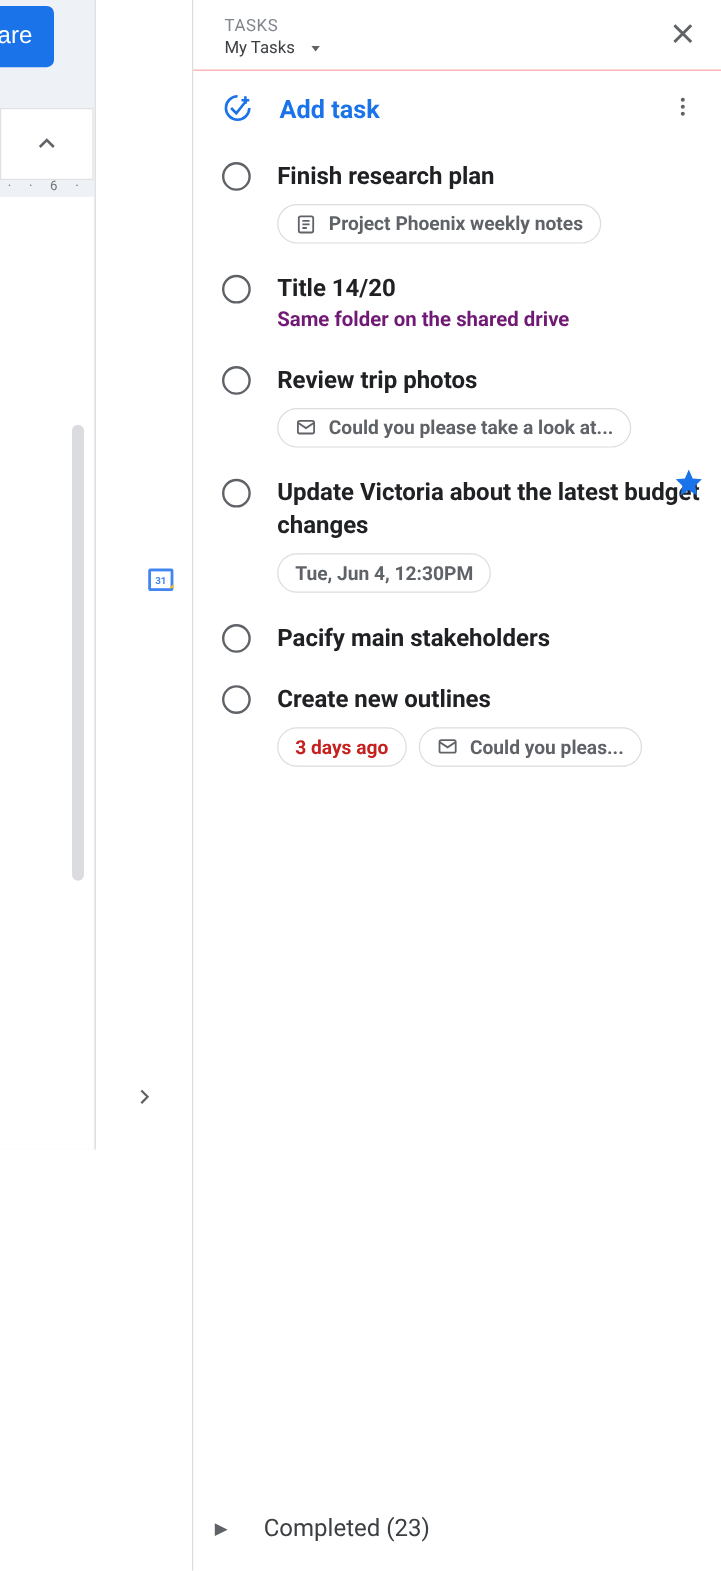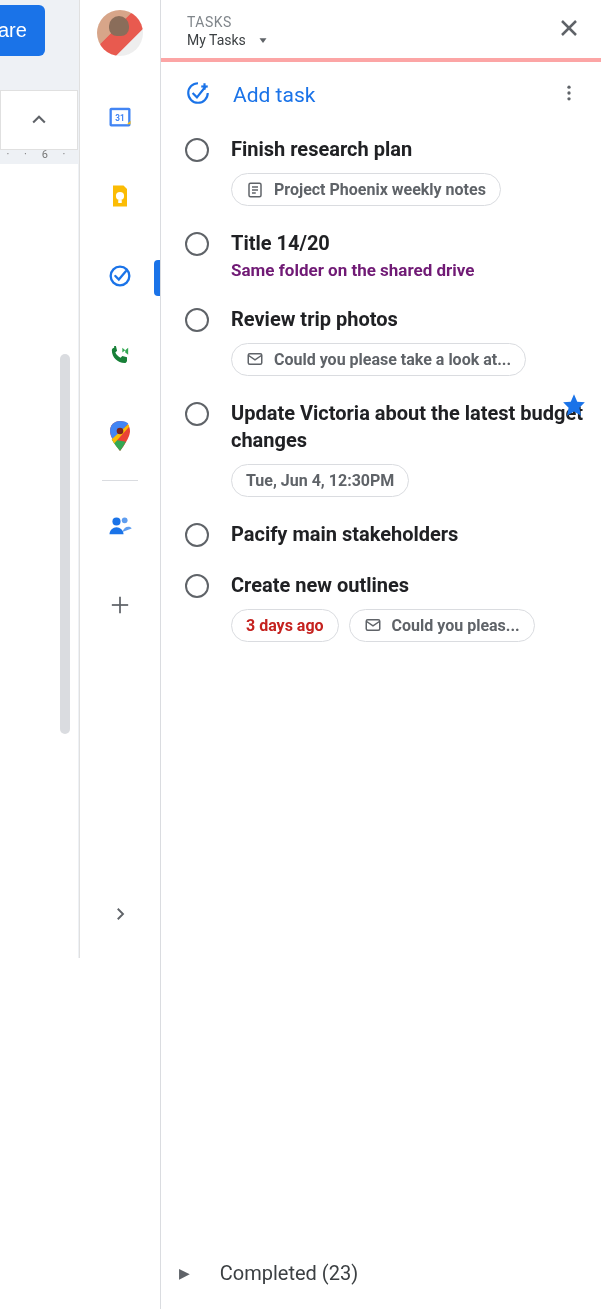--- a/index.html
+++ b/index.html
@@ -67,21 +67,20 @@
     background: #dadce0;
     border-radius: 5px;
   }
   .sidepanel-strip {
     position: absolute;
     left: 80px; top: 0;
     width: 80px;
     height: 954px;
     background: #fff;
     display: flex;
-    flex-direction: column;
     align-items: center;
     padding-top: 10px;
     gap: 40px;
   }
   .avatar {
     width: 46px; height: 46px;
     border-radius: 50%;
     background: linear-gradient(135deg,#d7a589 40%,#e85a4f 41%,#e85a4f 70%,#eee 71%);
     position: relative;
     overflow: hidden;
@@ -130,21 +129,21 @@
     left: 160px; top: 0;
     right: 0;
     height: 1309px;
     background: #fff;
     border-left: 1px solid #dadce0;
     display: flex;
     flex-direction: column;
   }
   .panel-header {
     padding: 14px 20px 10px 26px;
-    border-bottom: 4px solid #fca5a5;
+    border-bottom: 1px solid #fca5a5;
     display: flex;
     align-items: center;
     justify-content: space-between;
   }
   .panel-header-left .eyebrow {
     font-size: 14px;
     letter-spacing: 0.5px;
     color: #80868b;
   }
   .panel-header-left .list-title-row {
@@ -171,21 +170,21 @@
   .add-task-row {
     display: flex;
     align-items: center;
     gap: 22px;
     cursor: pointer;
   }
   .add-task-icon svg { width: 26px; height: 26px; }
   .add-task-label {
     color: #1a73e8;
     font-size: 21px;
-    font-weight: 400;
+    font-weight: 700;
   }
   .more-dots {
     font-size: 22px;
     color: #5f6368;
     cursor: pointer;
   }
   .task-list {
     flex: 1;
     overflow: auto;
     padding: 0 16px 0 24px;

